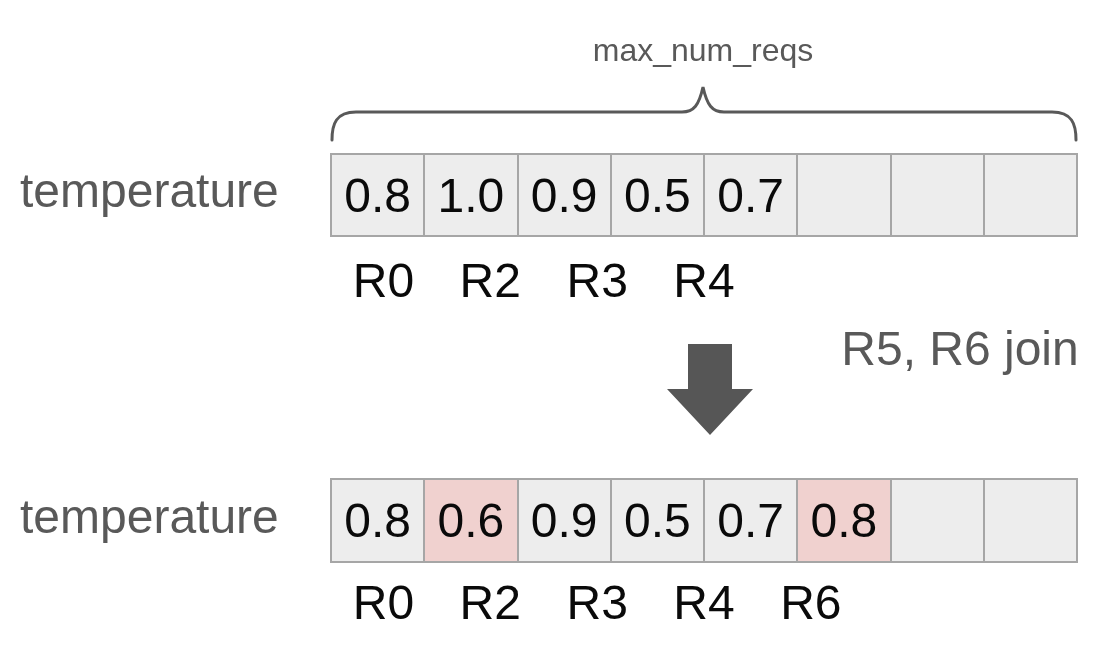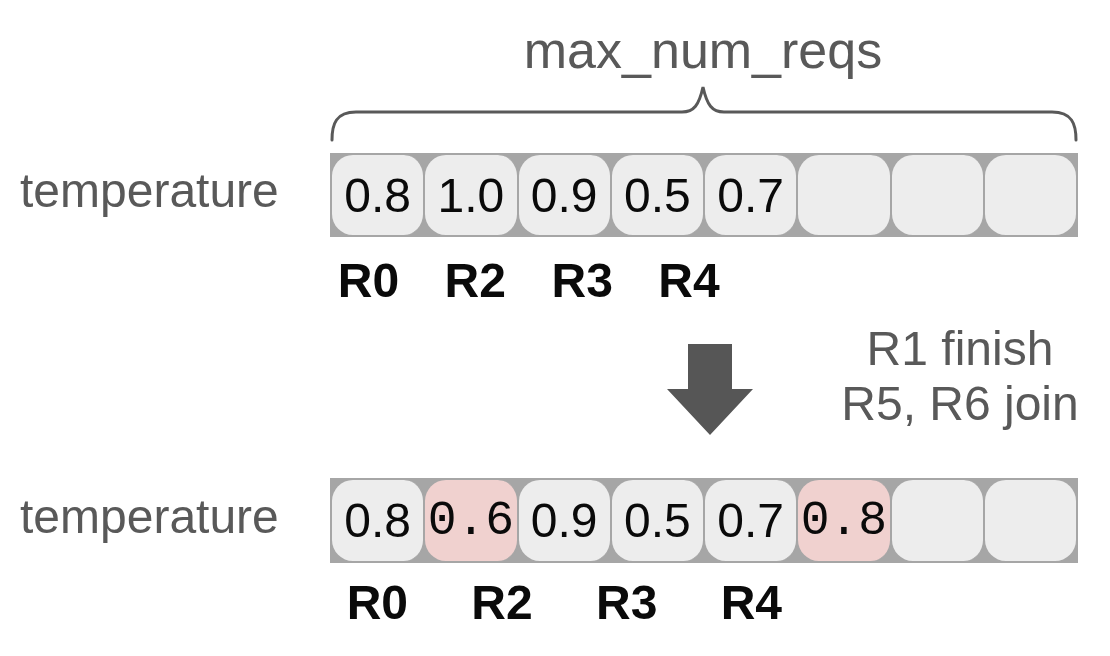--- a/index.html
+++ b/index.html
@@ -10,21 +10,21 @@
     background: #ffffff;
     overflow: hidden;
     font-family: "Liberation Sans", "DejaVu Sans", sans-serif;
   }
   .gray-text { color: var(--gray-text, #595959); }
   .title {
     position: absolute;
     left: 703px;
     top: 22px;
     transform: translateX(-50%);
-    font-size: 52px;
+    font-size: 32px;
     line-height: 56px;
     white-space: nowrap;
   }
   .brace {
     position: absolute;
     left: 330px;
     top: 84px;
     width: 748px;
     height: 58px;
   }
@@ -52,30 +52,28 @@
   .cell {
     flex: 1 1 0;
     background: var(--cell-bg, #ededed);
     border-right: 2px solid var(--cell-border, #a6a6a6);
     display: flex;
     align-items: center;
     justify-content: center;
     font-size: 48px;
     color: var(--value-text, #0a0a0a);
     overflow: hidden;
-    border-radius: 21px;
   }
   .cell:last-child { border-right: none; }
-  .cell.highlight { background: var(--cell-highlight, #f0d1cf); font-family: Liberation Mono, monospace; }
+  .cell.highlight { background: var(--cell-highlight, #f0d1cf); }
   .labels {
     position: absolute;
-    left: 315px;
+    left: 330px;
     width: 748px;
     display: flex;
-    font-weight: bold;
   }
   .labels-1 { top: 253px; }
   .labels-2 { top: 575px; }
   .slot {
     flex: 1 1 0;
     text-align: center;
     font-size: 48px;
     line-height: 55px;
     color: var(--value-text, #0a0a0a);
     white-space: nowrap;
@@ -131,21 +129,20 @@
       <div class="slot"></div>
       <div class="slot"></div>
       <div class="slot"></div>
     </div>
 
   <svg class="arrow-svg" viewBox="0 0 86 91">
     <polygon points="21,0 65,0 65,45 86,45 43,91 0,45 21,45" fill="#565656"></polygon>
   </svg>
 
   <div class="transition-note gray-text">
-    <div>R1 finish</div>
     <div>R5, R6 join</div>
   </div>
 
   <div class="row-label row-label-2 gray-text">temperature</div>
 
   <div class="cells cells-2" id="cells-after">
       <div class="cell">0.8</div>
       <div class="cell highlight">0.6</div>
       <div class="cell">0.9</div>
       <div class="cell">0.5</div>
@@ -153,17 +150,18 @@
       <div class="cell highlight">0.8</div>
       <div class="cell"></div>
       <div class="cell"></div>
     </div>
 
   <div class="labels labels-2" id="labels-after">
       <div class="slot">R0</div>
       <div class="slot">R2</div>
       <div class="slot">R3</div>
       <div class="slot">R4</div>
+      <div class="slot">R6</div>
       <div class="slot"></div>
       <div class="slot"></div>
     </div>
 
 </div>
 
 </body></html>

